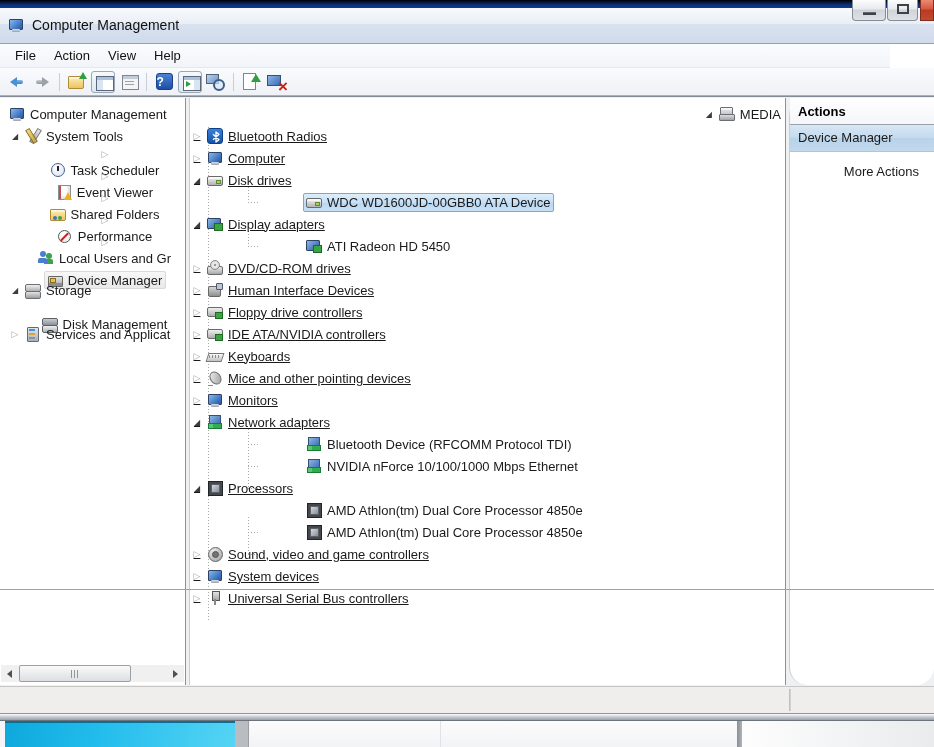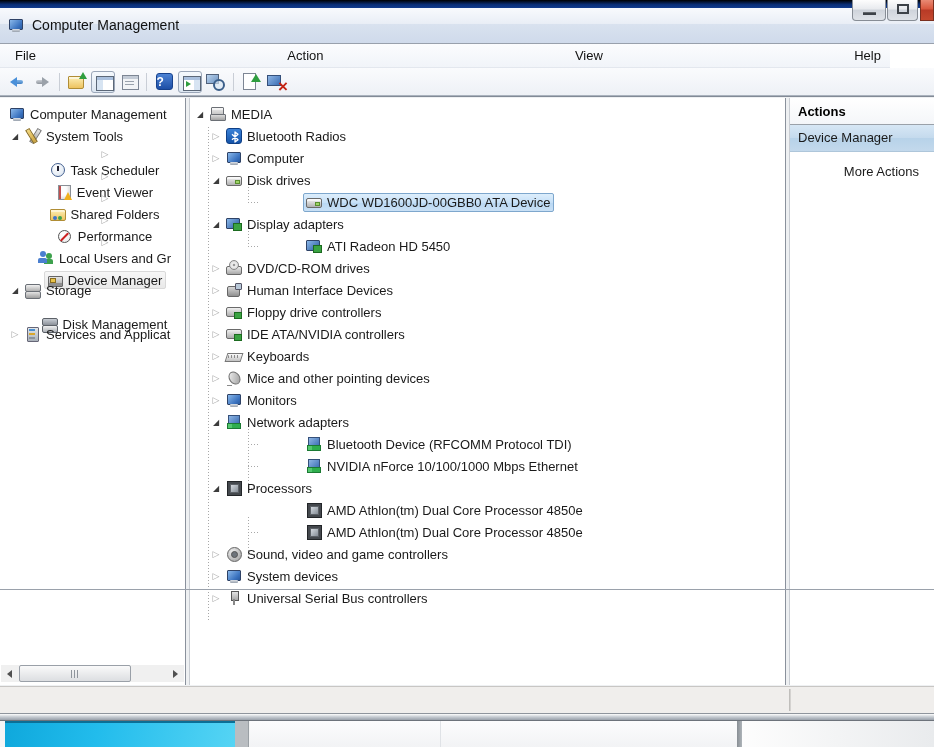--- a/index.html
+++ b/index.html
@@ -25,21 +25,21 @@
   .wbtn-close{left:920px;width:14px;border-radius:0;
     background:linear-gradient(#e98a74,#d9573d 45%,#b83а26 50%,#c4482e);
     background:linear-gradient(#e98a74,#d9573d 45%,#b83a26 50%,#c4482e);border-color:#7a2f1f;}
   .glyph-min{position:absolute;left:10px;bottom:5px;width:13px;height:3px;background:#3d4248;
     box-shadow:inset 0 1px 0 #fff3;}
   .glyph-max{position:absolute;left:9px;top:4px;width:12px;height:10px;border:2px solid #3d4248;background:transparent;}
 
   
   .menubar{position:absolute;left:0;top:44px;width:890px;height:24px;
     background:linear-gradient(#fbfcfe,#f1f4f9);border-bottom:1px solid #e3e7ee;
-    display:flex;align-items:center;padding-left:6px;justify-content:space-between;}
+    display:flex;align-items:center;padding-left:6px;}
   .menu-item{padding:3px 9px;font-size:13px;color:#111;}
 
   
   .toolbar{position:absolute;left:0;top:68px;width:934px;height:28px;
     background:linear-gradient(#fafbfd,#eef1f6);border-bottom:1px solid #aab2bd;
     display:flex;align-items:center;padding-left:3px;}
   .tbtn{width:24px;height:22px;display:flex;align-items:center;justify-content:center;position:relative;margin:0 1px;}
   .tbtn.pressed{border:1px solid #9aa6b8;border-radius:3px;background:linear-gradient(#f5f9fd,#dde7f2);}
   .tsep{width:1px;height:18px;background:#c9ced6;margin:0 4px;}
   .tb-back::before{content:"";border-top:5px solid transparent;border-bottom:5px solid transparent;border-right:7px solid #4a90d9;}
@@ -69,39 +69,39 @@
   .tb-upd::after{content:"";position:absolute;right:2px;top:3px;border-left:5px solid transparent;border-right:5px solid transparent;border-bottom:8px solid #2f9e3f;}
   .tb-unin::before{content:"";position:absolute;left:2px;top:4px;width:12px;height:9px;border:1px solid #35507a;
     background:linear-gradient(135deg,#8fb6e4,#3a6db4);}
   .tb-unin::after{content:"\00d7";position:absolute;right:1px;bottom:-4px;color:#c42414;font-weight:bold;font-size:17px;}
 
   
   .main{position:absolute;left:0;top:96px;width:934px;height:590px;background:#eef0f2;border-top:1px solid #828a96;}
   .pane{position:absolute;top:1px;bottom:1px;background:#fff;}
   .pane-left{left:0;width:186px;border-right:1px solid #8a919c;}
   .pane-center{left:189px;width:597px;border-left:1px solid #c9cdd3;border-right:1px solid #8a919c;}
-  .pane-right{left:789px;width:145px;border-left:1px solid #c9cdd3;}
+  .pane-right{left:789px;width:145px;border-left:1px solid #c9cdd3;border-radius:18px;}
   .main-bottom-line{position:absolute;left:0;top:589px;width:934px;height:1px;background:#9aa1ab;}
 
   
   .tree{position:absolute;left:0;top:5px;right:0;}
   .trow{height:22px;display:flex;align-items:center;white-space:nowrap;position:relative;}
   .arr{width:14px;height:14px;flex:none;display:flex;align-items:center;justify-content:center;font-size:9px;}
   .arr.c{color:#a6a6a6;}
   .arr.c::after{content:"\25B7";}
   .arr.e{color:#3c3c3c;font-size:8px;}
   .arr.e::after{content:"\25E2";}
   .selbox{display:flex;align-items:center;height:19px;padding:0 3px 0 2px;border-radius:2px;border:1px solid transparent;}
   .selbox .lbl{margin-left:5px;font-size:13px;}
   .sel-inactive{background:linear-gradient(#f7f7f7,#e9e9e9);border-color:#d9d9d9;}
   .sel-active{background:linear-gradient(#ddeefc 0%,#c6e0f7 50%,#b8d7f3 51%,#c9e0f5 100%);border-color:#7ea7cd;}
   
   .lv0{padding-left:6px;} .lv1{padding-left:8px;} .lv2{padding-left:25px;flex-direction:column;}
   
-  .cv0{padding-left:3px;} .cv1{padding-left:19px;} .cv2{padding-left:55px;gap:44px;}
+  .cv0{padding-left:3px;justify-content:flex-end;} .cv1{text-decoration:underline;} .cv2{padding-left:55px;gap:44px;}
 
   
   .dot-v{position:absolute;width:1px;background-image:repeating-linear-gradient(180deg,#a8a8a8 0 1px,transparent 1px 3px);}
   .dot-h{position:absolute;height:1px;background-image:repeating-linear-gradient(90deg,#a8a8a8 0 1px,transparent 1px 3px);}
 
   
   .ic{width:16px;height:16px;position:relative;display:inline-block;flex:none;}
   .ic::before,.ic::after{content:"";position:absolute;}
   .ic-monb::before{left:1px;top:2px;width:12px;height:9px;border:1px solid #2e4266;border-radius:1px;
     background:linear-gradient(135deg,#8ab8ea 0%,#3a72bf 70%,#2a5a9e 100%);}

